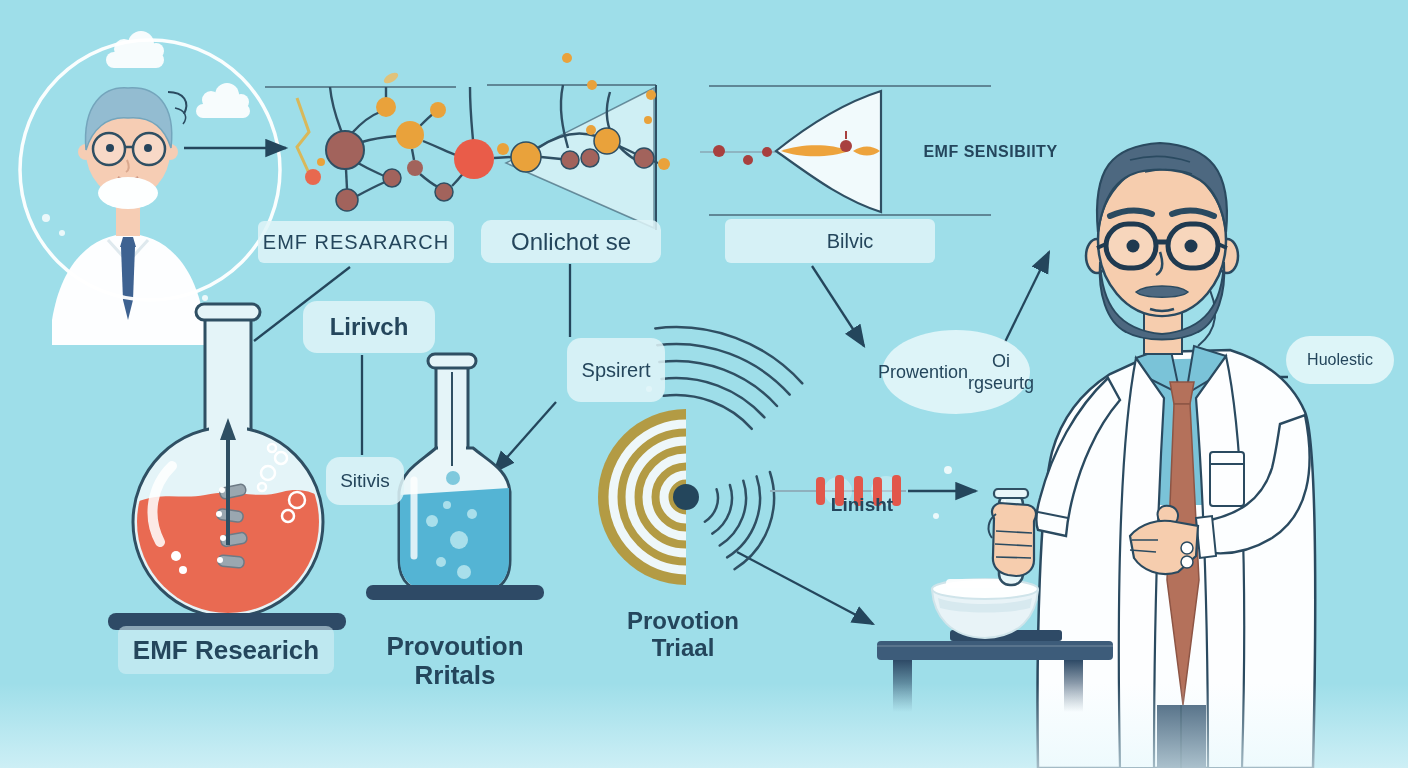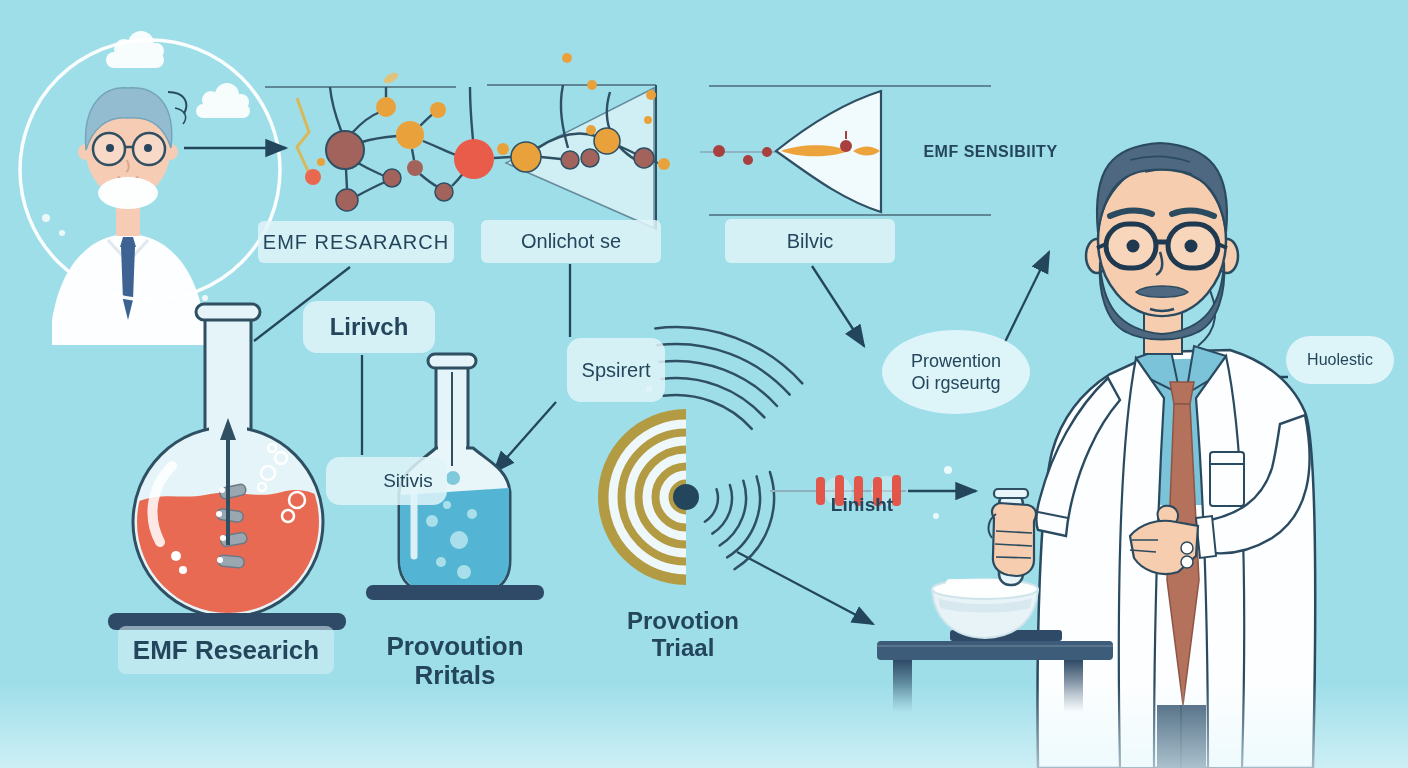--- a/index.html
+++ b/index.html
@@ -10,21 +10,21 @@
   }
   .stage svg{position:absolute;left:0;top:0;}
   .labels{position:absolute;left:0;top:0;width:100%;height:100%;}
   .lbl{
     position:absolute;display:flex;align-items:center;justify-content:center;
     color:#24465c;text-align:center;
   }
   .box{background:rgba(223,244,248,.85);border-radius:6px;}
   .rounded{border-radius:14px;}
   .pill{border-radius:26px;background:rgba(227,246,249,.92);}
-  .bubble{border-radius:50%;background:rgba(227,246,249,.9);flex-direction:column;line-height:1.25;}
+  .bubble{border-radius:50%;background:rgba(227,246,249,.9);flex-direction:row;line-height:1.25;}
   .band{background:rgba(216,241,246,.55);border-radius:8px;}
   .caption{background:transparent;font-weight:700;}
   .two-line{flex-direction:column;line-height:1.12;}
   .mist{
     position:absolute;left:0;bottom:0;width:100%;height:85px;
     background:linear-gradient(to bottom, rgba(228,247,251,0), rgba(230,248,252,.65));
     pointer-events:none;
   }
 </style>
 </head>
@@ -343,31 +343,31 @@
   <g>
     <path d="M994,518 C990,512 992,505 1000,503 L1028,505 C1036,507 1038,514 1034,521 L1034,560 C1034,570 1026,576 1016,576 L1008,575 C998,573 992,566 993,556 Z" fill="#f6cdae" stroke="#2a4a60" stroke-width="2.2"></path>
     <path d="M996,531 L1032,533 M995,544 L1032,546 M996,557 L1031,558" stroke="#2a4a60" stroke-width="1.6"></path>
     <path d="M996,514 C988,520 986,530 992,538" stroke="#2a4a60" stroke-width="2" fill="none"></path>
   </g>
 </svg>
 
 <div class="labels">
   <div class="lbl box" style="left:258px;top:221px;width:196px;height:42px;font-size:20px;letter-spacing:1px;">EMF RESARARCH</div>
 
-  <div class="lbl box" style="left:481px;top:220px;width:180px;height:43px;font-size:20px;">Onlichot se</div>
-
-  <div class="lbl box" style="left:725px;top:219px;width:170px;height:44px;font-size:20px;">Bilvic</div>
+  <div class="lbl box" style="left:481px;top:220px;width:180px;height:43px;font-size:24px;border-radius:10px;">Onlichot se</div>
+
+  <div class="lbl box" style="left:725px;top:219px;width:170px;height:44px;font-size:20px;padding-left:40px;">Bilvic</div>
 
   <div class="lbl caption" style="left:898px;top:135px;width:185px;height:34px;font-size:16px;letter-spacing:.5px;">EMF SENSIBIITY</div>
 
   <div class="lbl box rounded" style="left:303px;top:301px;width:132px;height:52px;font-size:24px;font-weight:700;">Lirivch</div>
 
   <div class="lbl box rounded" style="left:520px;top:338px;width:98px;height:64px;font-size:20px;margin-left:47px;">Spsirert</div>
 
-  <div class="lbl box rounded" style="left:326px;top:457px;width:78px;height:48px;font-size:19px;padding-left:43px;">Sitivis</div>
+  <div class="lbl box rounded" style="left:326px;top:457px;width:78px;height:48px;font-size:19px;">Sitivis</div>
 
   <div class="lbl bubble" style="left:882px;top:330px;width:148px;height:84px;font-size:18px;">
     <span>Prowention</span>
     <span>Oi rgseurtg</span>
   </div>
 
   <div class="lbl pill" style="left:1286px;top:336px;width:108px;height:48px;font-size:16px;">Huolestic</div>
 
   <div class="lbl caption" style="left:824px;top:448px;width:76px;height:26px;font-size:19px;font-weight:600;margin-top:44px;">Linisht</div>
 

